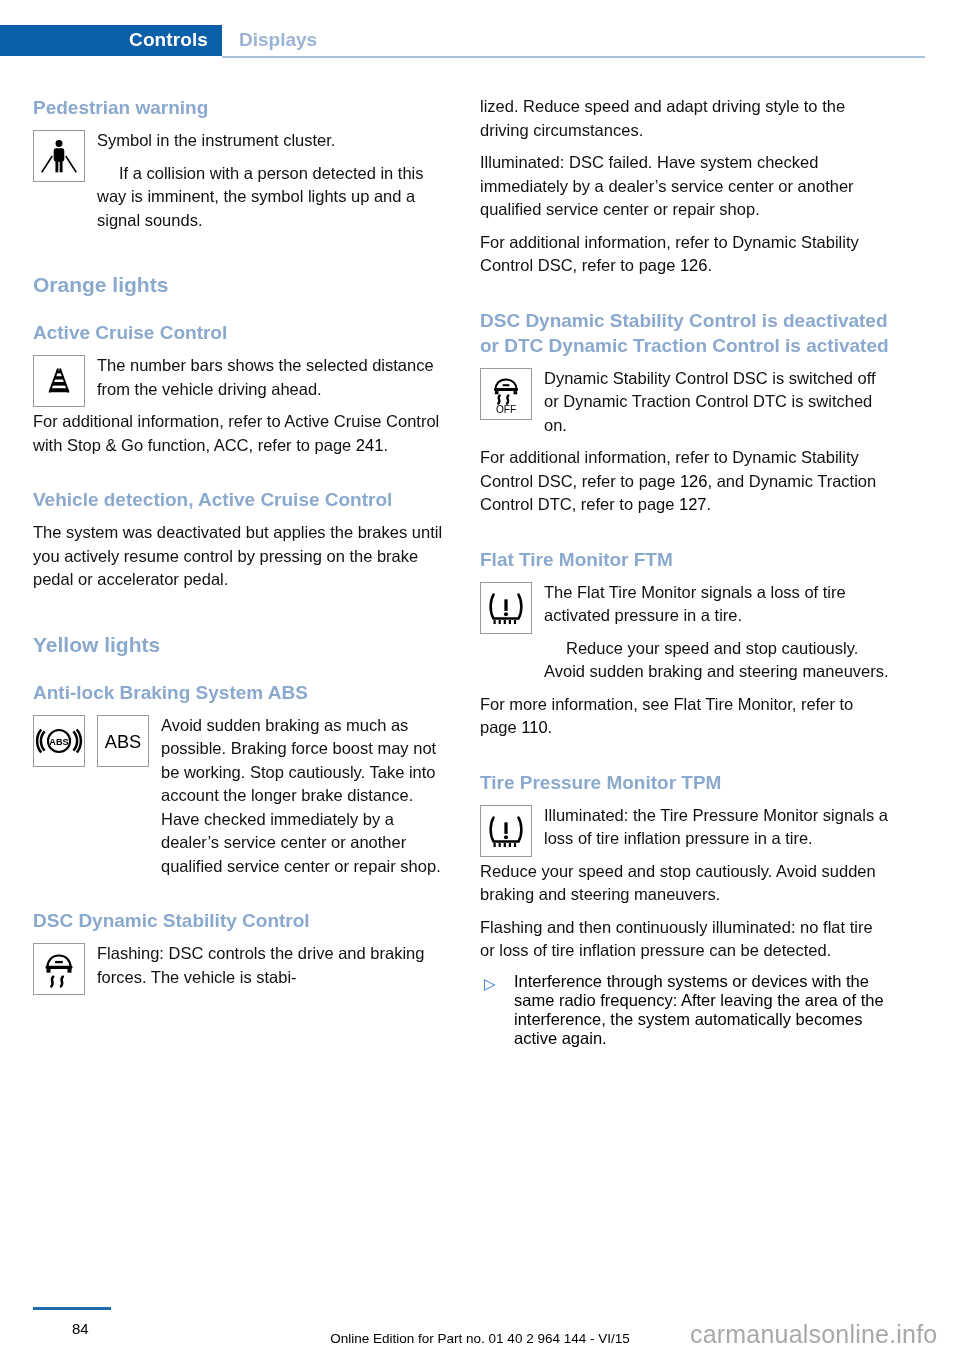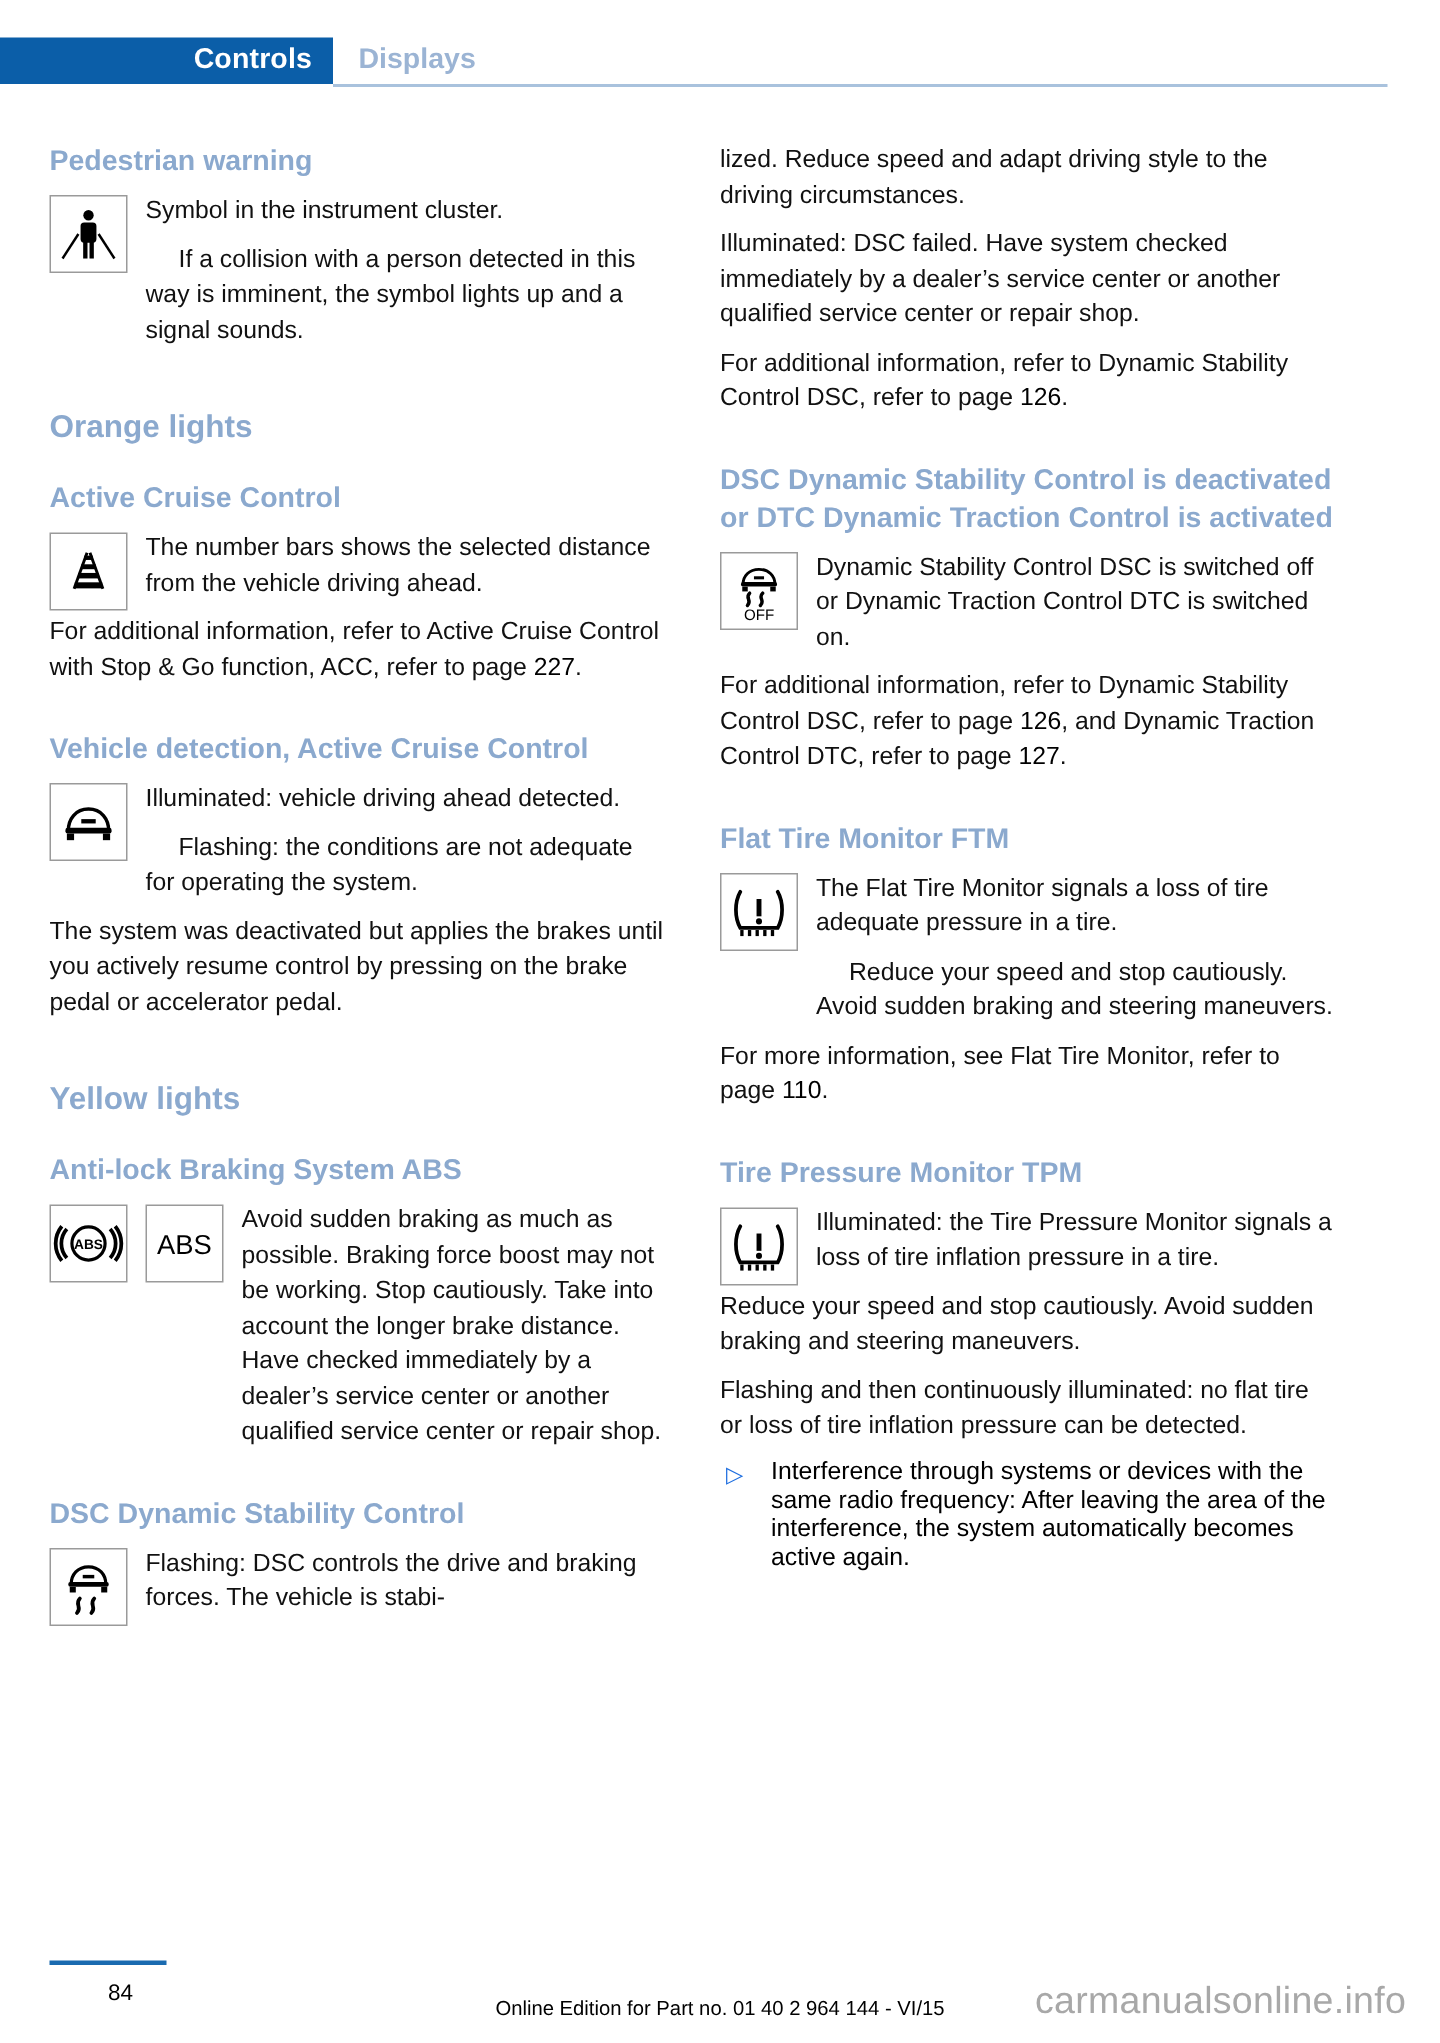--- a/index.html
+++ b/index.html
@@ -219,42 +219,27 @@
             <rect x="23" y="15" width="6" height="3" fill="#000"></rect>
             <rect x="21" y="21" width="10" height="3.4" fill="#000"></rect>
             <rect x="19" y="27" width="14" height="3.8" fill="#000"></rect>
             <rect x="16.5" y="33.5" width="19" height="4.2" fill="#000"></rect>
           </svg>
         </div>
         <div class="icon-wrap">
           <p>The number bars shows the selected distance from the vehicle driving ahead.</p>
         </div>
       </div>
-      <p><span>For additional information, refer to Active Cruise Control with Stop &amp; Go function, ACC, refer to page </span><span class="lnk">227</span><span>.</span></p>
+      <p><span>For additional information, refer to Active Cruise Control with Stop &amp; Go function, ACC, refer to page </span><span class="lnk">241</span><span>.</span></p>
     </div>
 
     <div class="sp-md"></div>
 
     <div>
       <h3 class="h-section">Vehicle detection, Active Cruise Control</h3>
-      <div class="clearfix">
-        <div class="icon-box">
-          <svg viewBox="0 0 52 52" aria-hidden="true">
-            <path d="M12 32 C12 24 17 17 26 17 C35 17 40 24 40 32 Z" fill="none" stroke="#000" stroke-width="2.4"></path>
-            <rect x="10" y="30" width="32" height="4" rx="1.6" fill="#000"></rect>
-            <rect x="21" y="24" width="10" height="3" fill="#000"></rect>
-            <rect x="11" y="34" width="5" height="4.6" fill="#000"></rect>
-            <rect x="36" y="34" width="5" height="4.6" fill="#000"></rect>
-          </svg>
-        </div>
-        <div class="icon-wrap">
-          <p>Illuminated: vehicle driving ahead detected.</p>
-          <p class="indent">Flashing: the conditions are not adequate for operating the system.</p>
-        </div>
-      </div>
       <p>The system was deactivated but applies the brakes until you actively resume control by pressing on the brake pedal or accelerator pedal.</p>
     </div>
 
     <div class="sp-lg"></div>
 
     <h2 class="h-big">Yellow lights</h2>
 
     <div class="sp-sm"></div>
 
     <div>
@@ -348,21 +333,21 @@
             <rect x="24.3" y="17" width="3.4" height="12" fill="#000"></rect>
             <circle cx="26" cy="32.5" r="2.1" fill="#000"></circle>
             <rect x="13" y="38.5" width="2.3" height="4.2" fill="#000"></rect>
             <rect x="18.3" y="38.5" width="2.3" height="4.2" fill="#000"></rect>
             <rect x="23.6" y="38.5" width="2.3" height="4.2" fill="#000"></rect>
             <rect x="28.9" y="38.5" width="2.3" height="4.2" fill="#000"></rect>
             <rect x="34.2" y="38.5" width="2.3" height="4.2" fill="#000"></rect>
           </svg>
         </div>
         <div class="icon-wrap">
-          <p>The Flat Tire Monitor signals a loss of tire adequate pressure in a tire.</p>
+          <p>The Flat Tire Monitor signals a loss of tire activated pressure in a tire.</p>
           <p class="indent">Reduce your speed and stop cautiously. Avoid sudden braking and steering maneuvers.</p>
         </div>
       </div>
       <p><span>For more information, see Flat Tire Monitor, refer to page </span><span class="lnk">110</span><span>.</span></p>
     </div>
 
     <div class="sp-md"></div>
 
     <div>
       <h3 class="h-section">Tire Pressure Monitor TPM</h3>

